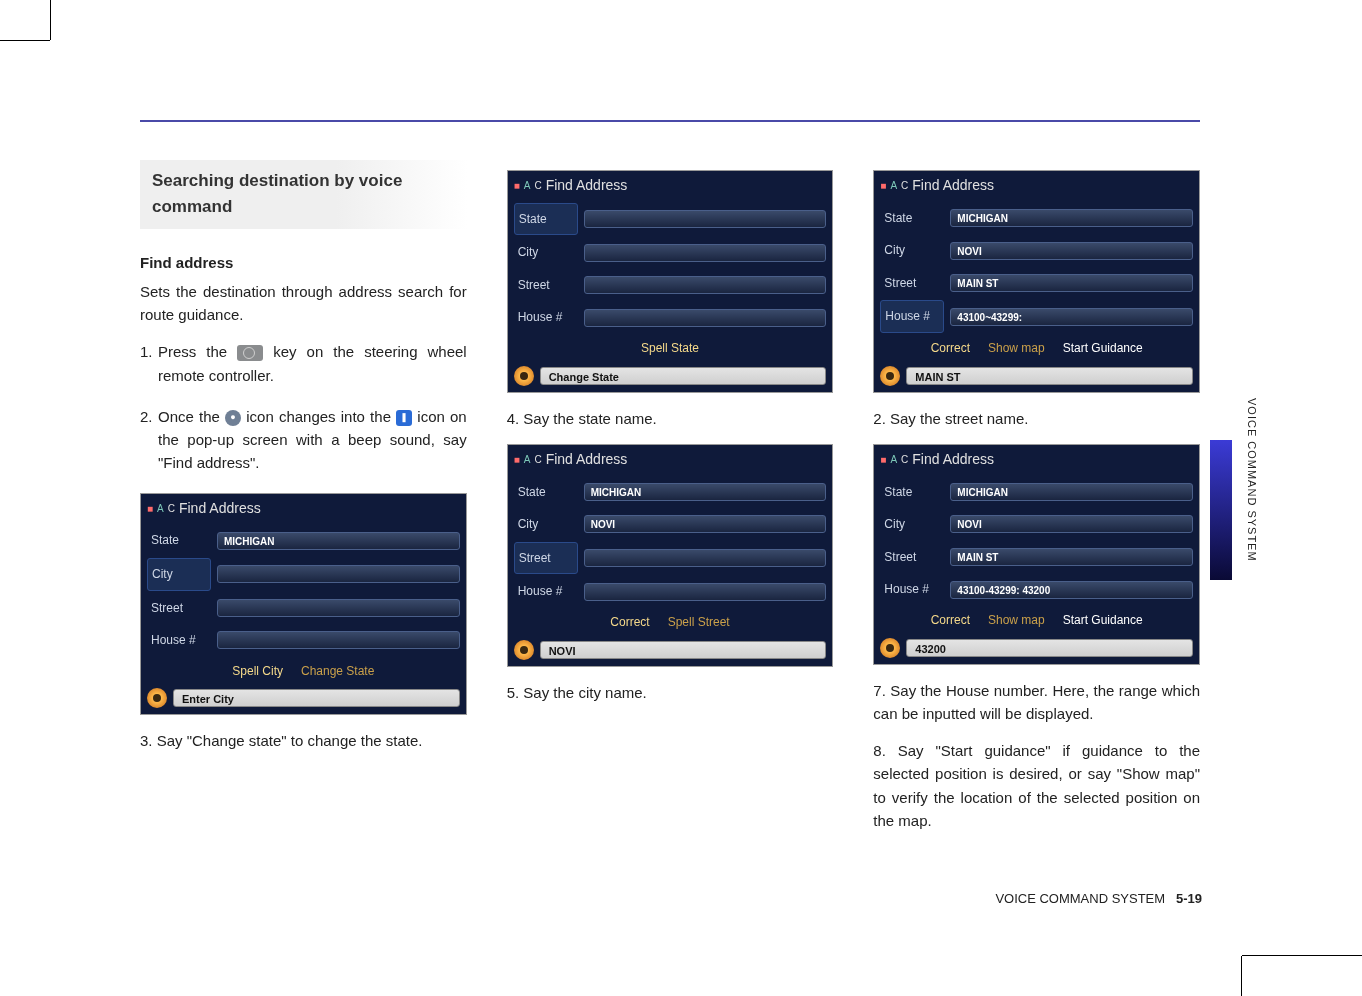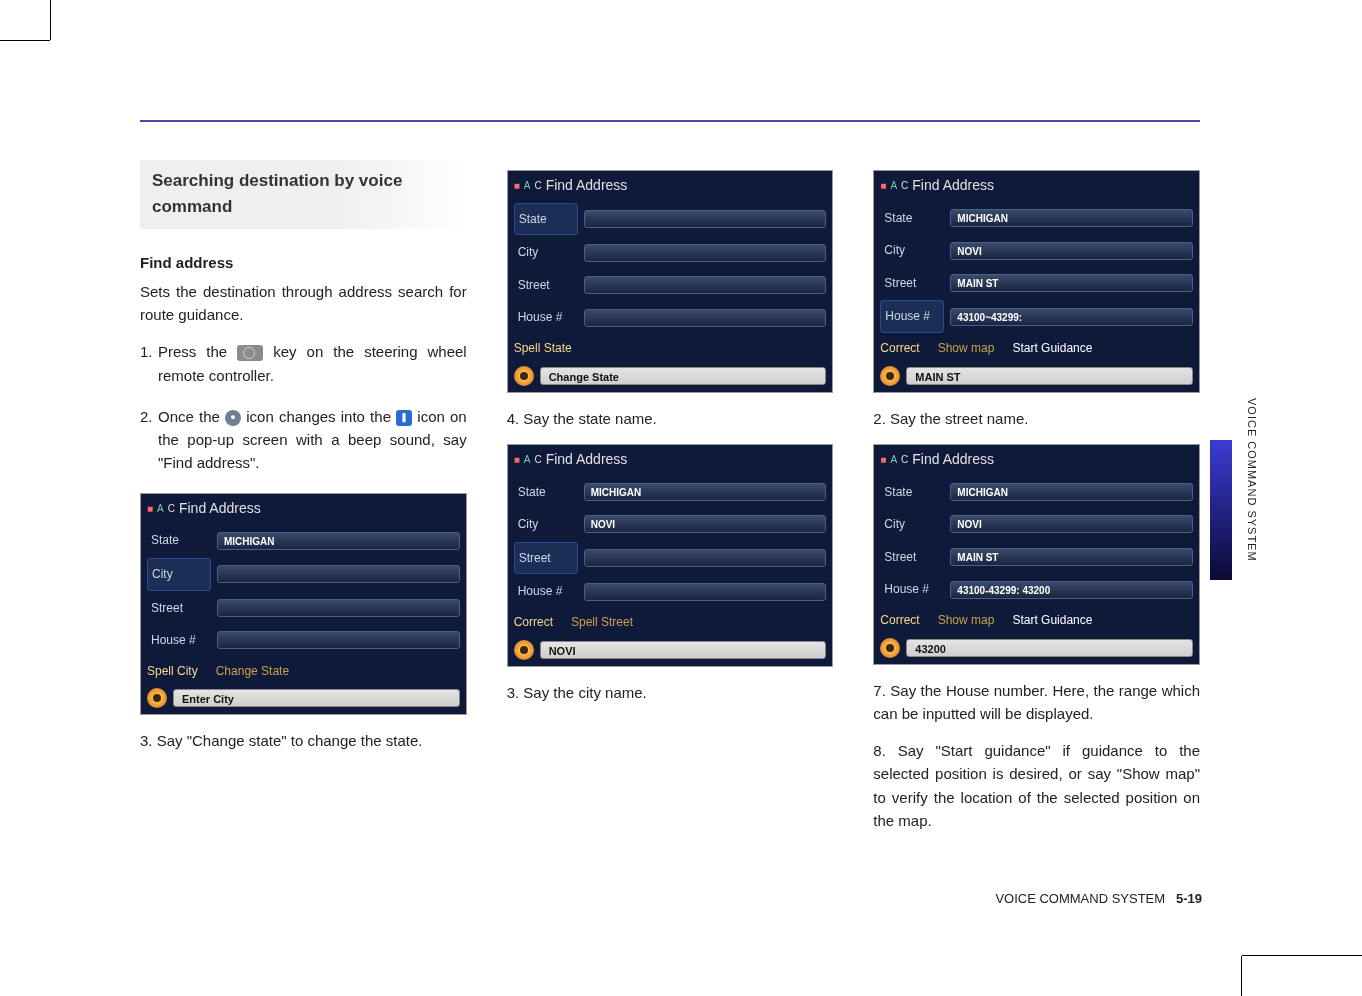--- a/index.html
+++ b/index.html
@@ -26,21 +26,21 @@
   .shot { border:1px solid #999; background:#0f1a3a; margin:10px 0 14px; font-family: Arial, sans-serif; }
   .shot .ttl { display:flex; align-items:center; gap:4px; padding:4px 6px 2px; color:#e0e0e0; font-size:14px; font-weight:400; }
   .shot .ttl .c { font-size:10px; }
   .shot .ttl .a { color:#7dc8b8; }
   .shot .ttl .c-red { color:#ff6b6b; }
   .shot .rows { padding:2px 6px 2px; }
   .shot .row { display:flex; align-items:center; gap:6px; margin:2px 0; }
   .shot .lbl { width:64px; color:#cfd7e6; font-size:12px; padding:6px 4px; }
   .shot .lbl.on { background:#1b2e55; border:1px solid #2a4a8a; border-radius:3px; }
   .shot .fld { flex:1; height:18px; background:linear-gradient(#3a4a6a,#1a2540); border:1px solid #4a5f8a; border-radius:3px; color:#fff; font-size:10px; padding:1px 6px; line-height:16px; font-weight:700; }
-  .shot .cmds { display:flex; gap:18px; padding:2px 6px 4px; font-size:12px; }
+  .shot .cmds { display:flex; gap:18px; padding:2px 6px 4px; font-size:12px;justify-content:center; }
   .shot .cmds span { color:#caa04a; }
   .shot .cmds .lbl2 { color:#f5d98a; }
   .shot .cmds .grn { color:#ffffff; }
   .shot .mic { display:flex; align-items:center; gap:6px; padding:4px 6px 6px; }
   .shot .mic .circ { width:20px; height:20px; border-radius:50%; background:radial-gradient(circle,#ffb94a 30%,#c76a18 100%); display:flex; align-items:center; justify-content:center; }
   .shot .mic .circ:before { content:""; width:8px; height:8px; border-radius:50%; background:#3a2810; }
   .shot .mic .bar { flex:1; height:18px; background:linear-gradient(#e4e4e4,#cfcfcf); border:1px solid #888; border-radius:3px; color:#111; font-size:11px; padding:1px 8px; line-height:16px; font-weight:700; }
   .side { position:absolute; right:130px; top:440px; width:22px; height:140px; background:linear-gradient(#3b3bd6,#0a0a35); }
   .side-t { position:absolute; right:104px; top:398px; font-size:11px; letter-spacing:1px; color:#222; writing-mode:vertical-rl; }
   .foot { position:absolute; right:160px; bottom:90px; font-size:13px; color:#222; }
@@ -184,21 +184,21 @@
         </div>
         <div class="cmds">
             <span class="lbl2">Correct</span>
             <span>Spell Street</span>
           </div>
         <div class="mic">
             <div class="circ"></div>
             <div class="bar">NOVI</div>
           </div>
       </div>
-      <p>3. Say the city name.</p>
+      <p>5. Say the city name.</p>
     </div>
 
     <div class="col">
 
       <div class="shot">
         <div class="ttl">
             <span class="c c-red">■</span>
             <span class="c a">A</span>
             <span class="c">C</span> 
             <span>Find Address</span>

